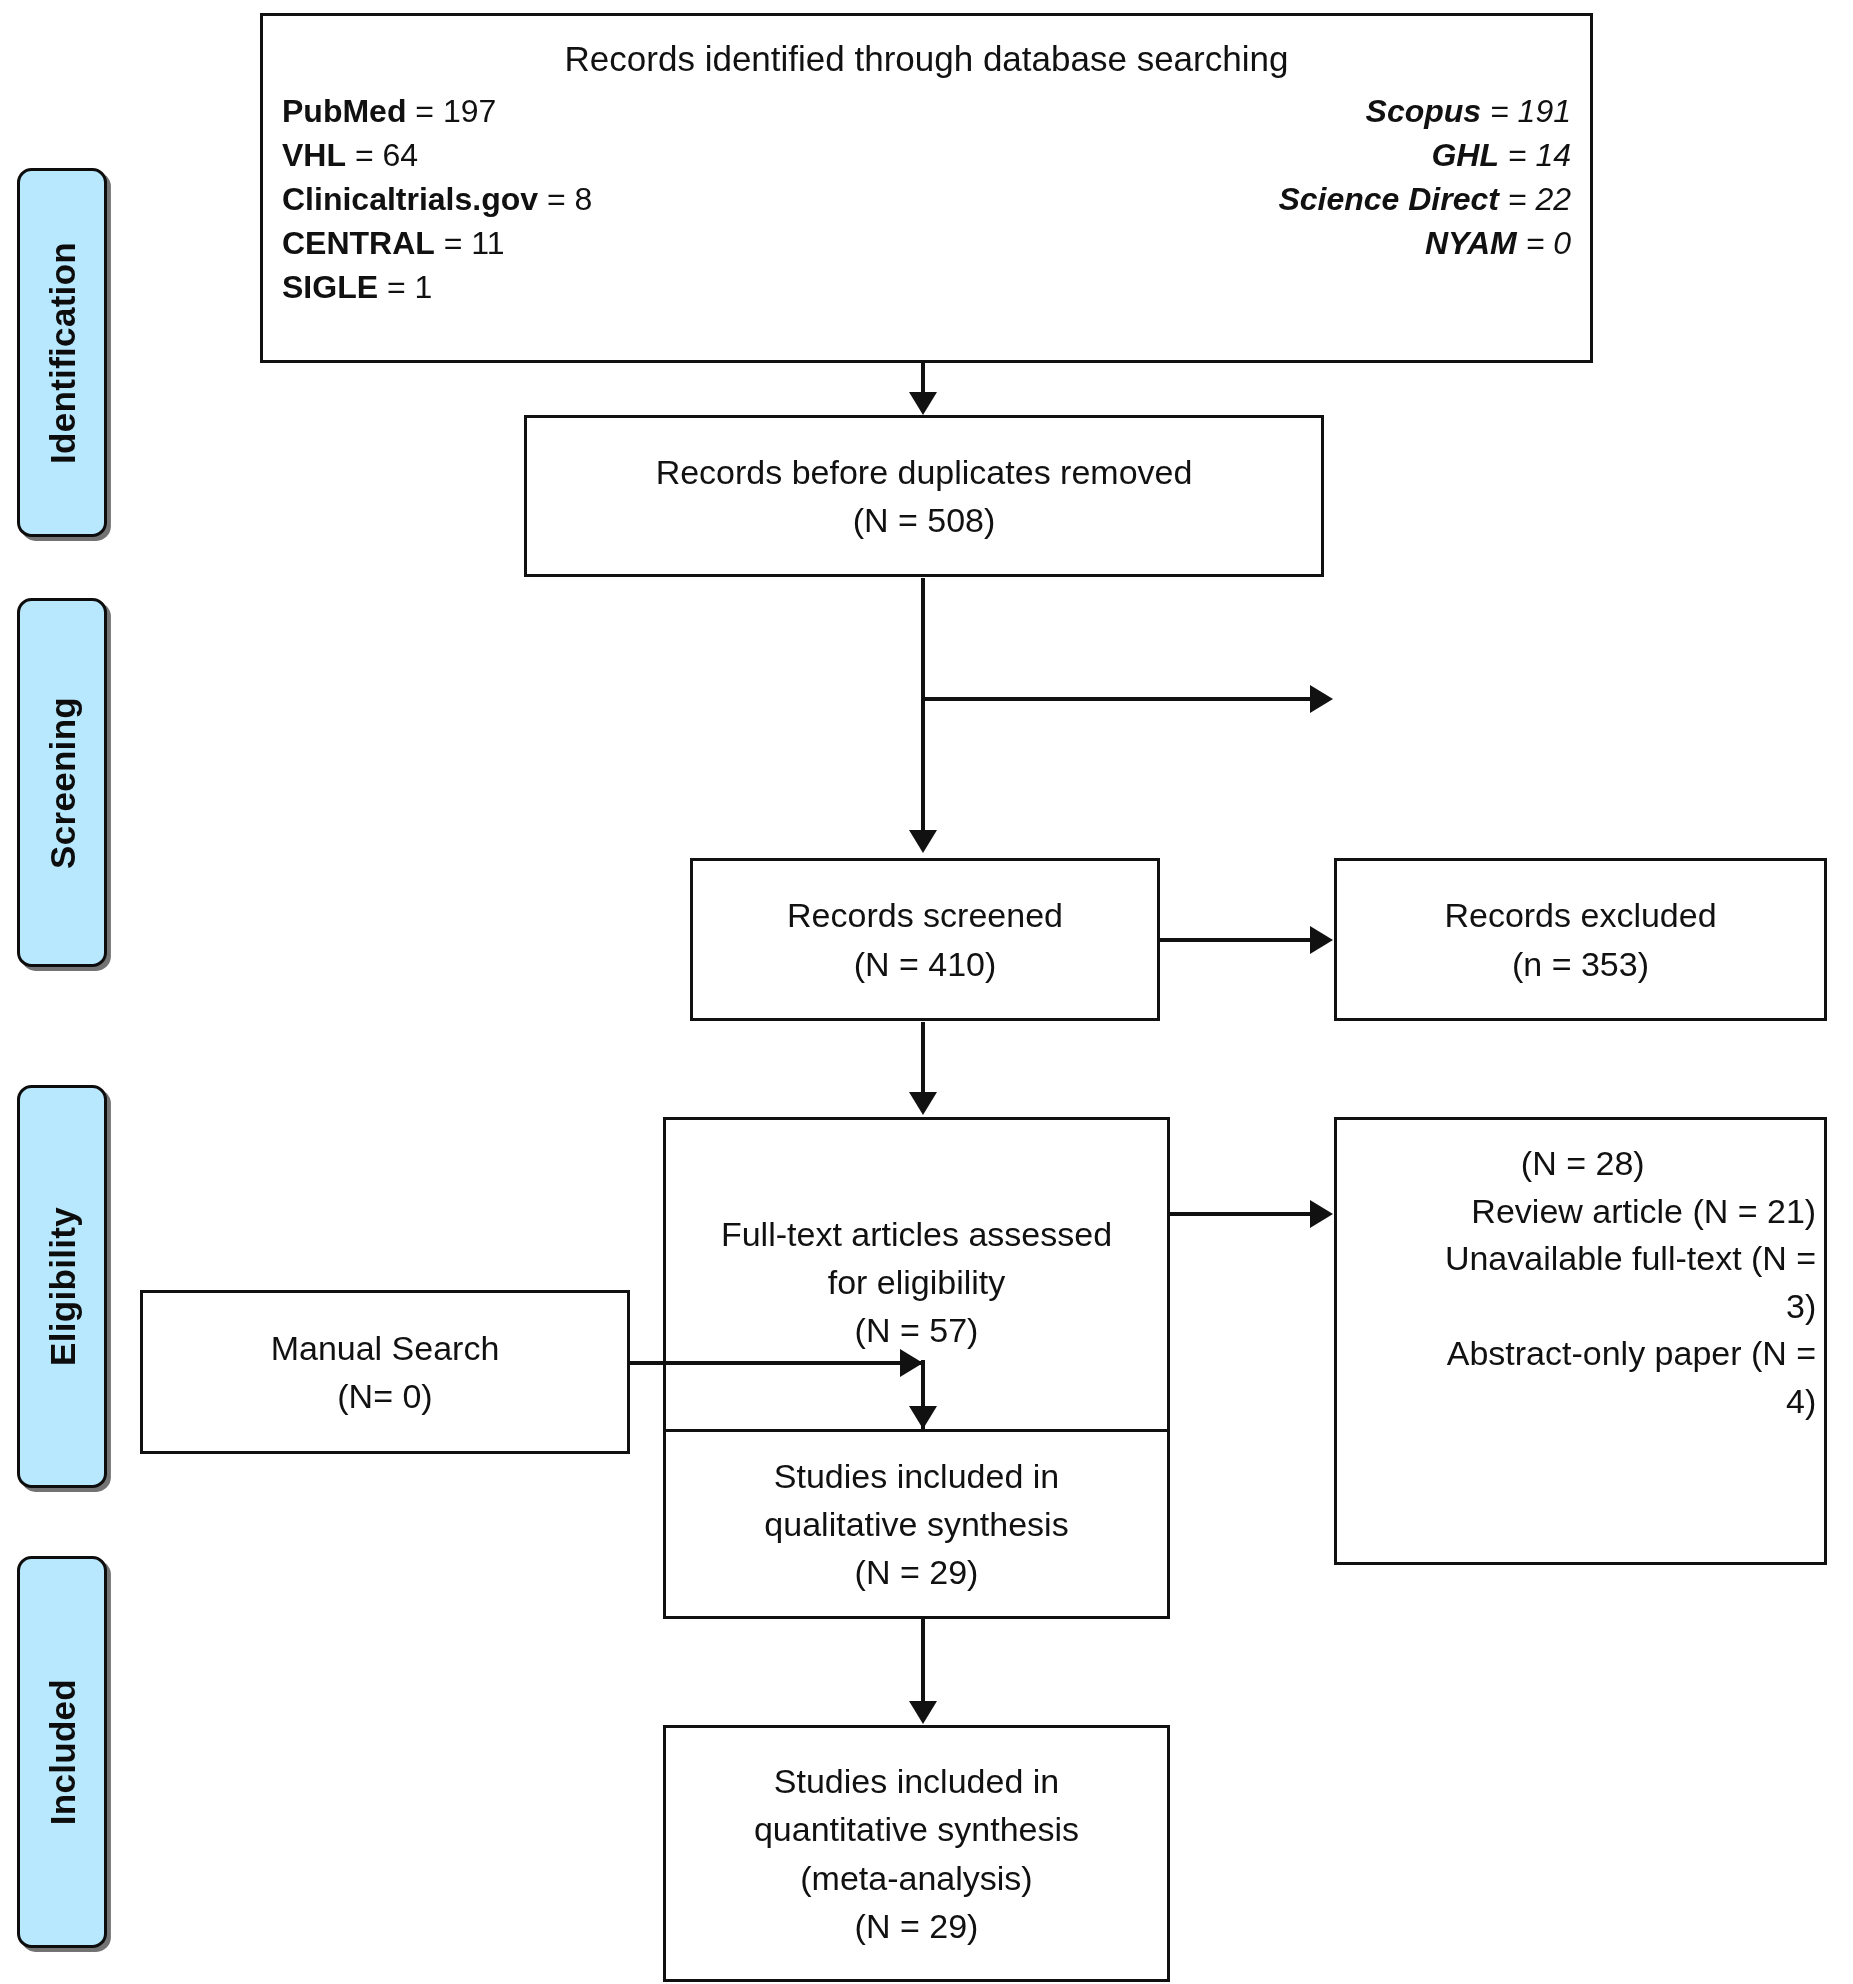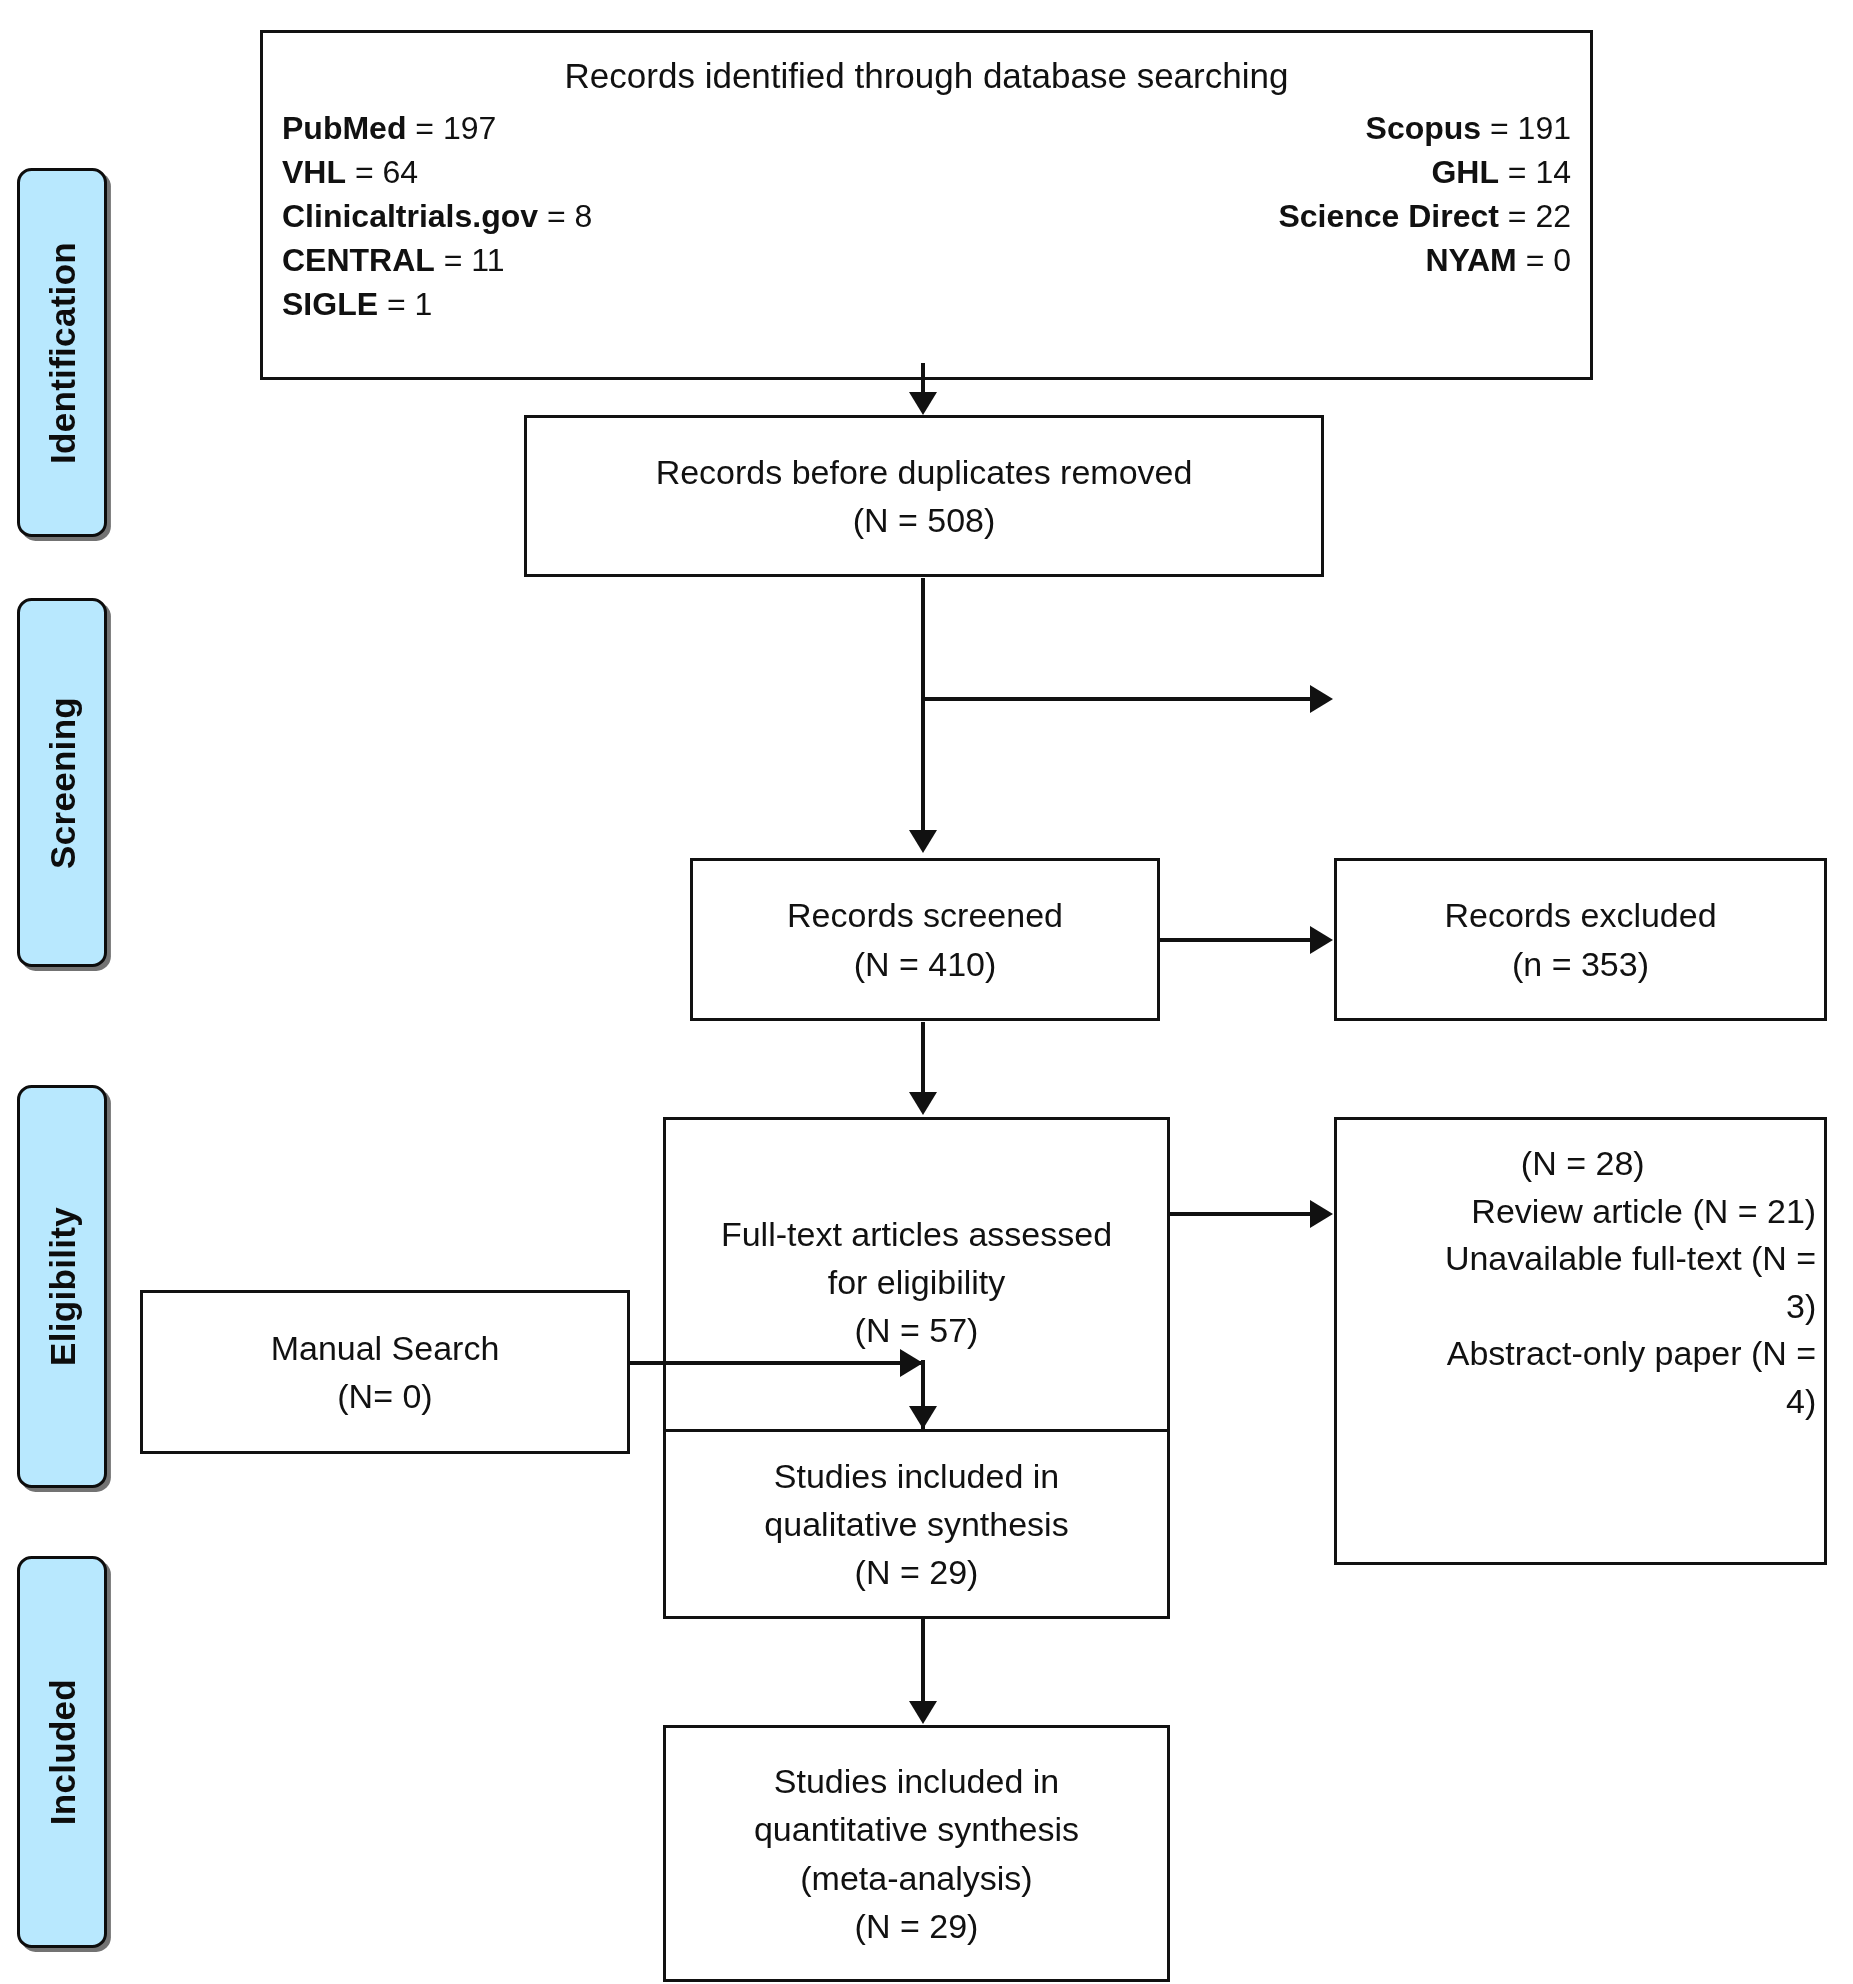--- a/index.html
+++ b/index.html
@@ -57,40 +57,39 @@
     font-size: 34px;
     line-height: 1.42;
     text-align: center;
     white-space: nowrap;
   }
 
   
   #box-identified {
     padding: 12.3px 19px 0 19px;
     justify-content: flex-start;
-    margin-top: 17px;
   }
   #box-identified .headline {
     width: 100%;
     text-align: center;
     font-size: 35px;
     line-height: 1.3;
     margin-top: 7.8px;
     margin-bottom: 6.7px;
   }
   .src-grid {
     width: 100%;
     display: flex;
     justify-content: space-between;
   }
   .src-col {
     display: flex;
     flex-direction: column;
   }
-  .src-col.right { text-align: right; align-items: flex-end; }
+  .src-col.right { text-align: right; align-items: flex-end; font-style: italic; }
   .src-row {
     font-size: 32px;
     line-height: 1.38;
     white-space: nowrap;
   }
   .src-row b { font-weight: bold; }
 
   
   #box-ft-excluded {
     justify-content: flex-start;

